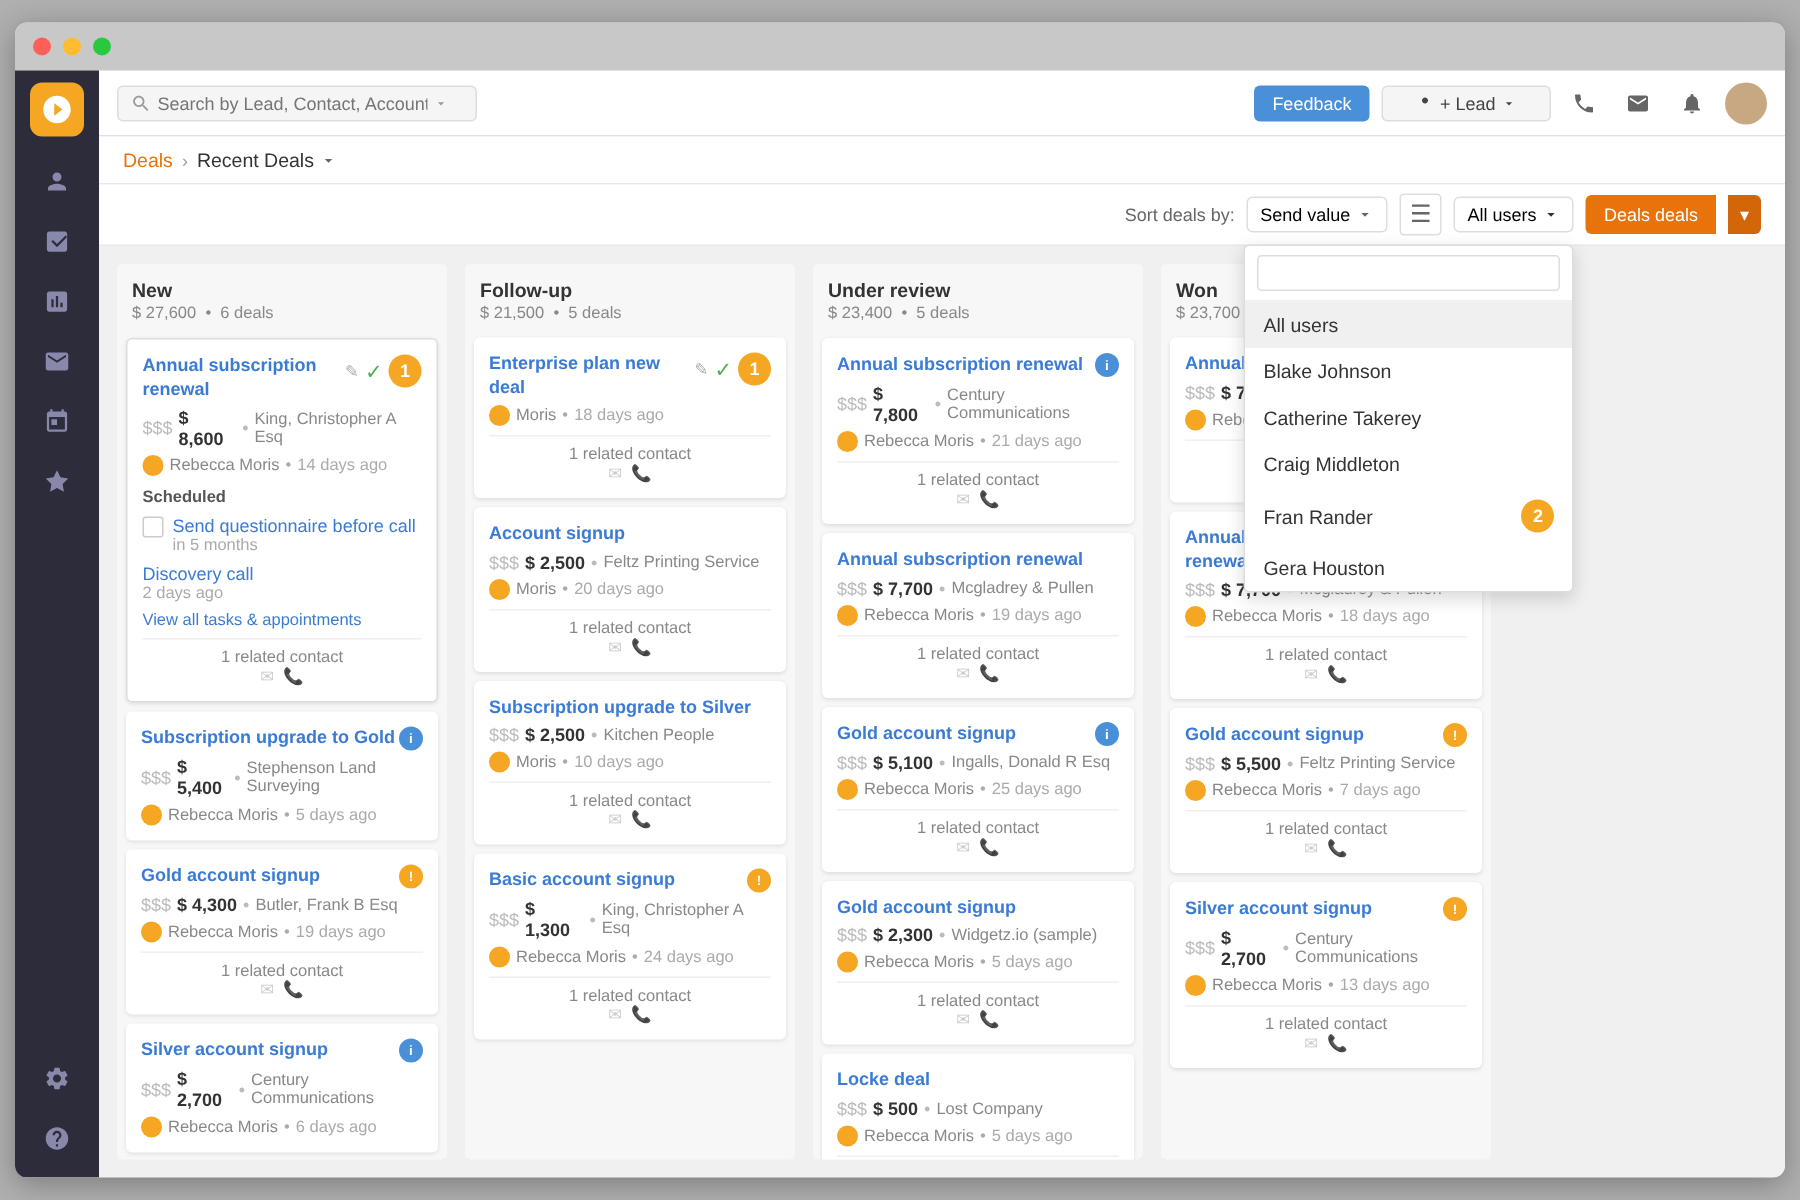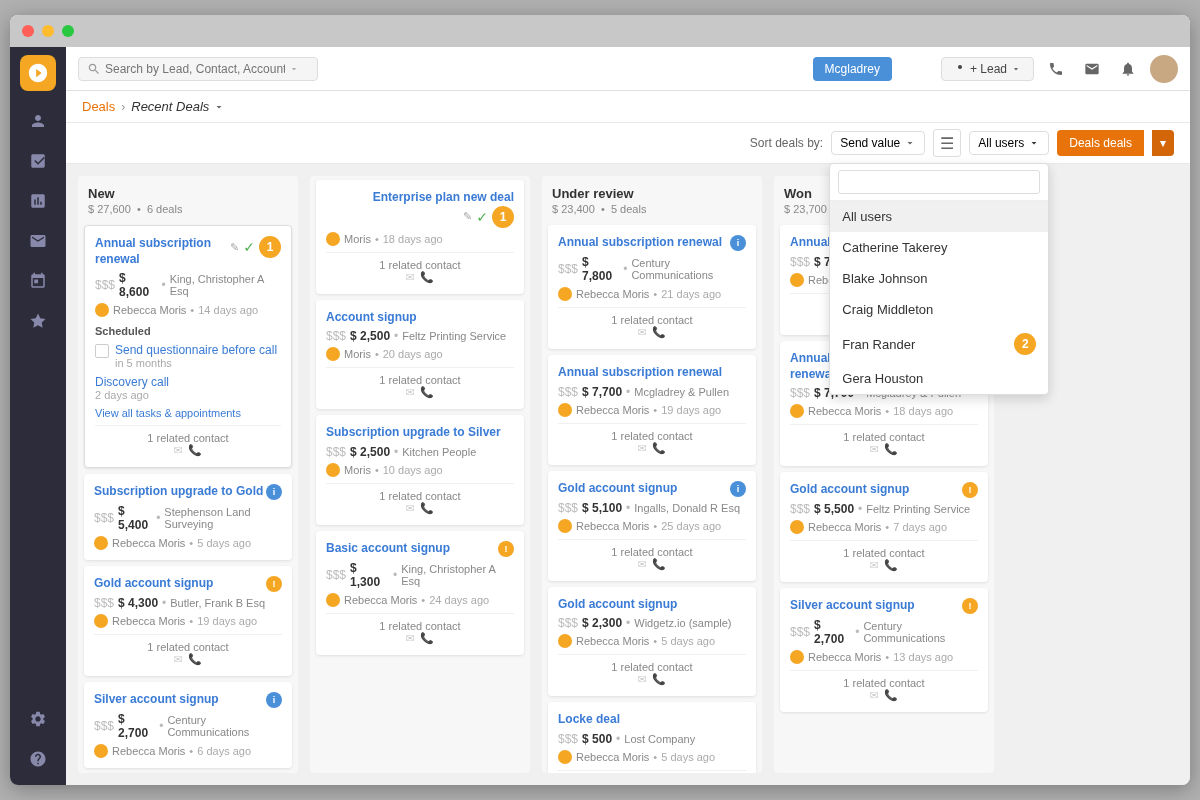--- a/index.html
+++ b/index.html
@@ -27,29 +27,29 @@
     
     
     .main { flex: 1; display: flex; flex-direction: column; overflow: hidden; }
     
     
     .topbar { background: #fff; height: 44px; display: flex; align-items: center; padding: 0 12px; gap: 8px; border-bottom: 1px solid #e0e0e0; }
     .search-bar { display: flex; align-items: center; background: #f5f5f5; border: 1px solid #ddd; border-radius: 4px; padding: 4px 8px; gap: 4px; flex: 0 0 240px; }
     .search-bar input { border: none; background: none; outline: none; font-size: 12px; color: #666; width: 180px; }
     .topbar-spacer { flex: 1; }
     .feedback-btn { background: #4a90d9; color: white; border: none; border-radius: 4px; padding: 5px 12px; font-size: 12px; cursor: pointer; }
-    .topbar-btn { display: flex; align-items: center; gap: 4px; background: #f5f5f5; border: 1px solid #ddd; border-radius: 4px; padding: 4px 12px; font-size: 12px; cursor: pointer; color: #444; margin-left: 41px; }
+    .topbar-btn { display: flex; align-items: center; gap: 4px; background: #f5f5f5; border: 1px solid #ddd; border-radius: 4px; padding: 4px 22px; font-size: 12px; cursor: pointer; color: #444; }
     .topbar-icon { width: 28px; height: 28px; border-radius: 4px; display: flex; align-items: center; justify-content: center; cursor: pointer; color: #666; }
     .avatar { width: 28px; height: 28px; border-radius: 50%; background: #c8a882; overflow: hidden; }
     
     
     .breadcrumb { background: #fff; padding: 8px 16px; display: flex; align-items: center; gap: 6px; border-bottom: 1px solid #e8e8e8; }
     .breadcrumb a { color: #e8730a; font-size: 13px; font-weight: 400; text-decoration: none; }
     .breadcrumb-sep { color: #999; font-size: 12px; }
-    .breadcrumb-current { color: #333; font-size: 13px; font-weight: 500; display: flex; align-items: center; gap: 4px; font-style: italic; }
+    .breadcrumb-current { color: #333; font-size: 13px; font-weight: 500; display: flex; align-items: center; gap: 4px; }
     
     
     .kanban-toolbar { background: #fff; padding: 6px 16px; display: flex; align-items: center; gap: 8px; border-bottom: 1px solid #e8e8e8; }
     .toolbar-spacer { flex: 1; }
     .sort-label { font-size: 12px; color: #666; }
     .sort-dropdown { display: flex; align-items: center; gap: 4px; border: 1px solid #ddd; border-radius: 4px; padding: 4px 8px; font-size: 12px; cursor: pointer; background: #fff; }
     .filter-dropdown { display: flex; align-items: center; gap: 4px; border: 1px solid #ddd; border-radius: 4px; padding: 4px 8px; font-size: 12px; cursor: pointer; background: #fff; position: relative; }
     .import-btn { background: #e8730a; color: white; border: none; border-radius: 4px 0 0 4px; padding: 6px 12px; font-size: 12px; cursor: pointer; font-weight: 500; }
     .import-btn-arrow { background: #d4660a; color: white; border: none; border-radius: 0 4px 4px 0; padding: 6px 8px; font-size: 12px; cursor: pointer; }
     .view-icons { display: flex; gap: 2px; }
@@ -180,21 +180,21 @@
         <div class="search-bar">
           <svg width="14" height="14" viewBox="0 0 24 24" fill="#999">
               <path d="M15.5 14h-.79l-.28-.27C15.41 12.59 16 11.11 16 9.5 16 5.91 13.09 3 9.5 3S3 5.91 3 9.5 5.91 16 9.5 16c1.61 0 3.09-.59 4.23-1.57l.27.28v.79l5 4.99L20.49 19l-4.99-5zm-6 0C7.01 14 5 11.99 5 9.5S7.01 5 9.5 5 14 7.01 14 9.5 11.99 14 9.5 14z"></path>
             </svg>
           <input type="text" placeholder="Search by Lead, Contact, Account, Deal" style="">
           <svg width="10" height="10" viewBox="0 0 24 24" fill="#999">
               <path d="M7 10l5 5 5-5z"></path>
             </svg>
         </div>
         <div class="topbar-spacer"></div>
-        <button class="feedback-btn">Mcgladrey</button>
+        <button class="feedback-btn">Feedback</button>
         <div class="topbar-btn">
           <svg width="12" height="12" viewBox="0 0 24 24" fill="currentColor">
               <path d="M12 12c2.21 0 4-1.79 4-4s-1.79-4-4-4-4 1.79-4 4 1.79 4 4 4z"></path>
             </svg>
           <span>+ Lead</span>
           <svg width="10" height="10" viewBox="0 0 24 24" fill="currentColor">
               <path d="M7 10l5 5 5-5z"></path>
             </svg>
         </div>
         <div class="topbar-icon">
@@ -244,22 +244,22 @@
             <svg width="12" height="12" viewBox="0 0 24 24" fill="#666">
                 <path d="M7 10l5 5 5-5z" fill="#333"></path>
               </svg>
           </div>
 
           <div class="dropdown-overlay" style="width:220px; top:32px; right:0;">
             <div class="dropdown-search">
               <input type="text" style="width: 100%; border: 1px solid rgb(221, 221, 221); padding: 4px 6px; font-size: 12px; outline: none; border-radius: 3px;">
             </div>
             <div class="dropdown-item active">All users</div>
+            <div class="dropdown-item">Blake Johnson</div>
             <div class="dropdown-item">Catherine Takerey</div>
-            <div class="dropdown-item">Blake Johnson</div>
             <div class="dropdown-item">Craig Middleton</div>
             <div class="dropdown-item" style="display:flex;align-items:center;justify-content:space-between;">
               <span>Fran Rander</span>
               <div class="circle-num">2</div>
             </div>
             <div class="dropdown-item">Gera Houston</div>
           </div>
         </div>
         <button class="import-btn">Deals deals</button>
         <button class="import-btn-arrow">▾</button>
@@ -389,24 +389,32 @@
               <div style="display:flex;align-items:flex-start;justify-content:space-between;">
                 <div class="deal-title">Basic account signup</div>
               </div>
 
             </div>
 
           </div>
         </div>
 
         <div class="kanban-col">
+          <div class="col-header">
+            <div class="col-title">Follow-up</div>
+            <div class="col-meta">
+              <span>$ 21,500</span>
+              &nbsp;•&nbsp;
+              <span>5 deals</span>
+            </div>
+          </div>
           <div class="col-cards">
 
             <div class="deal-card">
-              <div style="display:flex;align-items:flex-end;justify-content:space-between;flex-direction:column;">
+              <div style="display:flex;align-items:flex-start;justify-content:space-between;">
                 <div class="deal-title">Enterprise plan new deal</div>
                 <div style="display:flex;gap:4px;align-items:center;">
                   <span class="pencil-icon">✎</span>
                   <span class="check-icon">✓</span>
                   <div class="circle-num">1</div>
                 </div>
               </div>
               <div class="deal-owner">
                 <div class="owner-avatar"></div>
                 <span class="owner-name">Moris</span>

